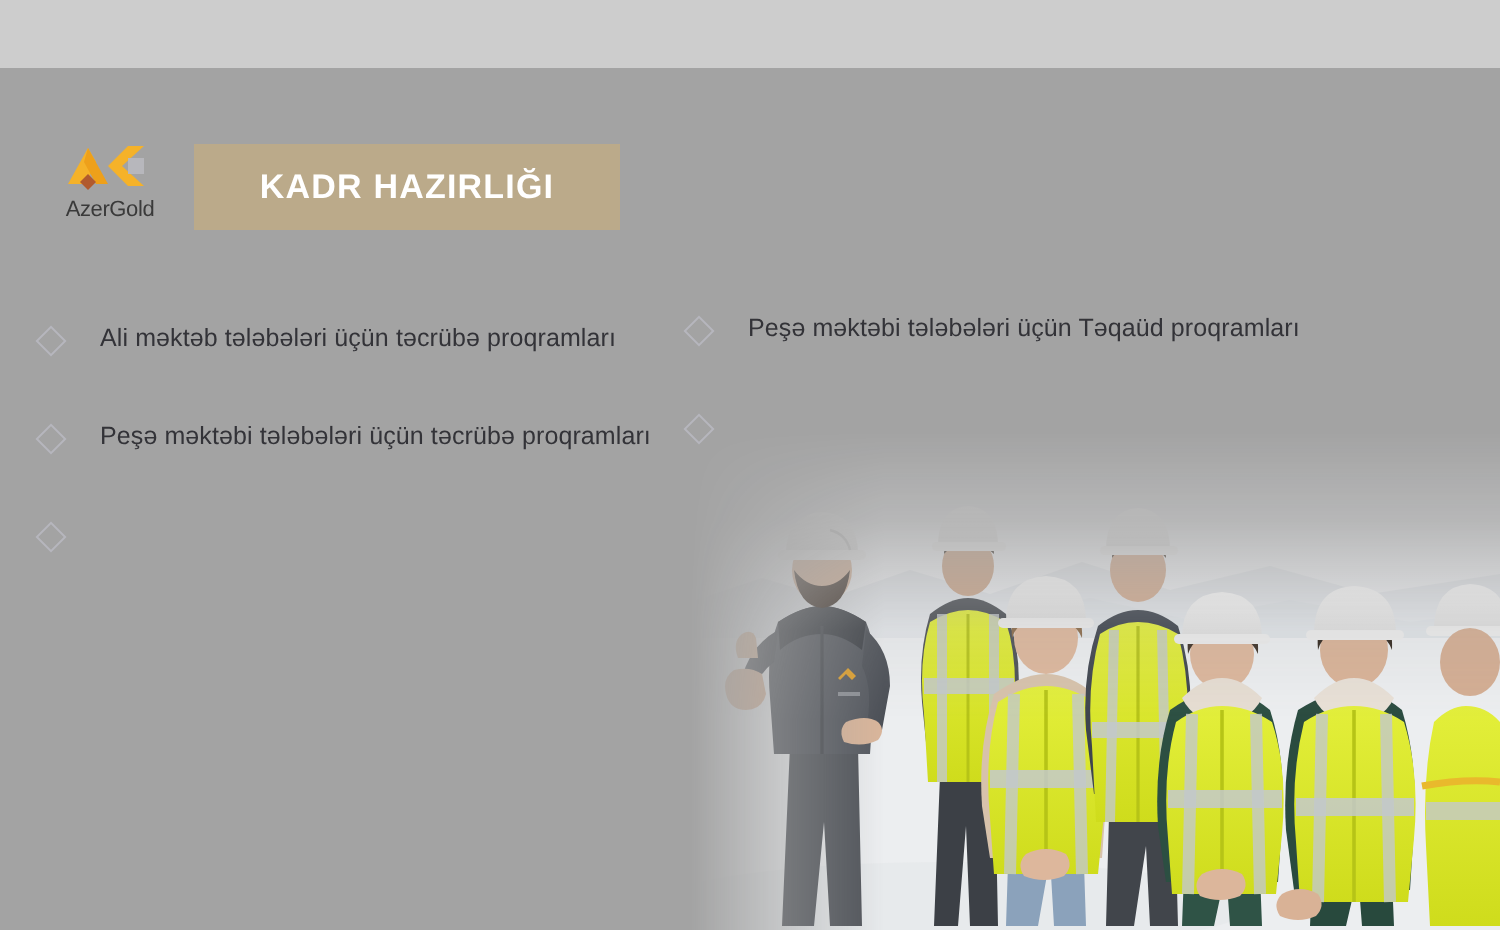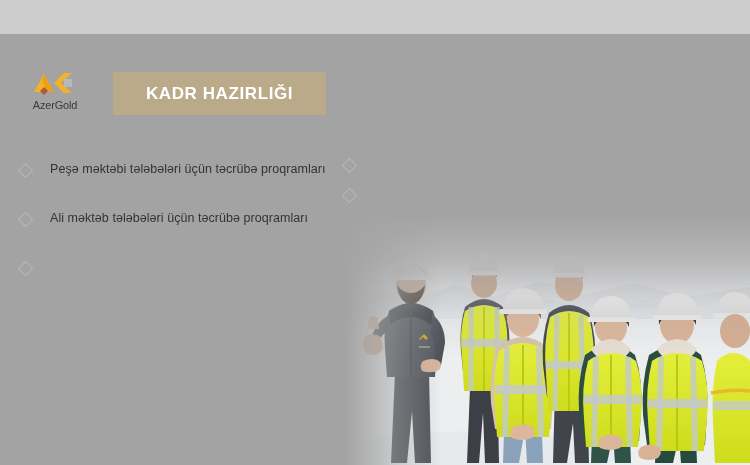--- a/index.html
+++ b/index.html
@@ -45,21 +45,21 @@
   #logo-mark { width: 48px; height: 26px; margin: 0 auto; display:block; }
   #logo-text {
     font-size: 11px; color: #3a3a3a; letter-spacing: -0.2px;
     margin-top: 3px; white-space: nowrap;
   }
 
   #title-banner {
     position: absolute; left: 97px; top: 72px;
     width: 213px; height: 43px;
     background: #bbaa8a;
-    display: flex; align-items: center; justify-content: center; margin-left: 16px;
+    display: flex; align-items: center; justify-content: center;
   }
   #title-banner span {
     color: #ffffff; font-size: 17px; font-weight: bold;
     letter-spacing: 0.6px; white-space: nowrap;
   }
 
   
   .col { position: absolute; }
   #col-left  { left: 16px;  top: 160px; width: 320px; }
   #col-right { left: 340px; top: 155px; width: 330px; }
@@ -250,38 +250,39 @@
   </div>
 
   <div id="title-banner">
     <span>KADR HAZIRLIĞI</span>
   </div>
 
   <div class="col" id="col-left">
 
     <div class="bullet-item">
       <span class="diamond"></span>
+      <div class="bullet-text">Ali məktəb tələbələri üçün təcrübə proqramları</div>
+    </div>
+
+    <div class="bullet-item">
+      <span class="diamond"></span>
       <div class="bullet-text">Peşə məktəbi tələbələri üçün təcrübə proqramları</div>
     </div>
 
     <div class="bullet-item">
       <span class="diamond"></span>
-      <div class="bullet-text">Ali məktəb tələbələri üçün təcrübə proqramları</div>
-    </div>
-
-    <div class="bullet-item">
-      <span class="diamond"></span>
     </div>
 
   </div>
 
   <div class="col" id="col-right">
 
     <div class="bullet-item">
       <span class="diamond"></span>
+      <div class="bullet-text">Peşə məktəbi tələbələri üçün Təqaüd proqramları</div>
     </div>
 
     <div class="bullet-item">
       <span class="diamond"></span>
     </div>
 
   </div>
 
 </div>
 

